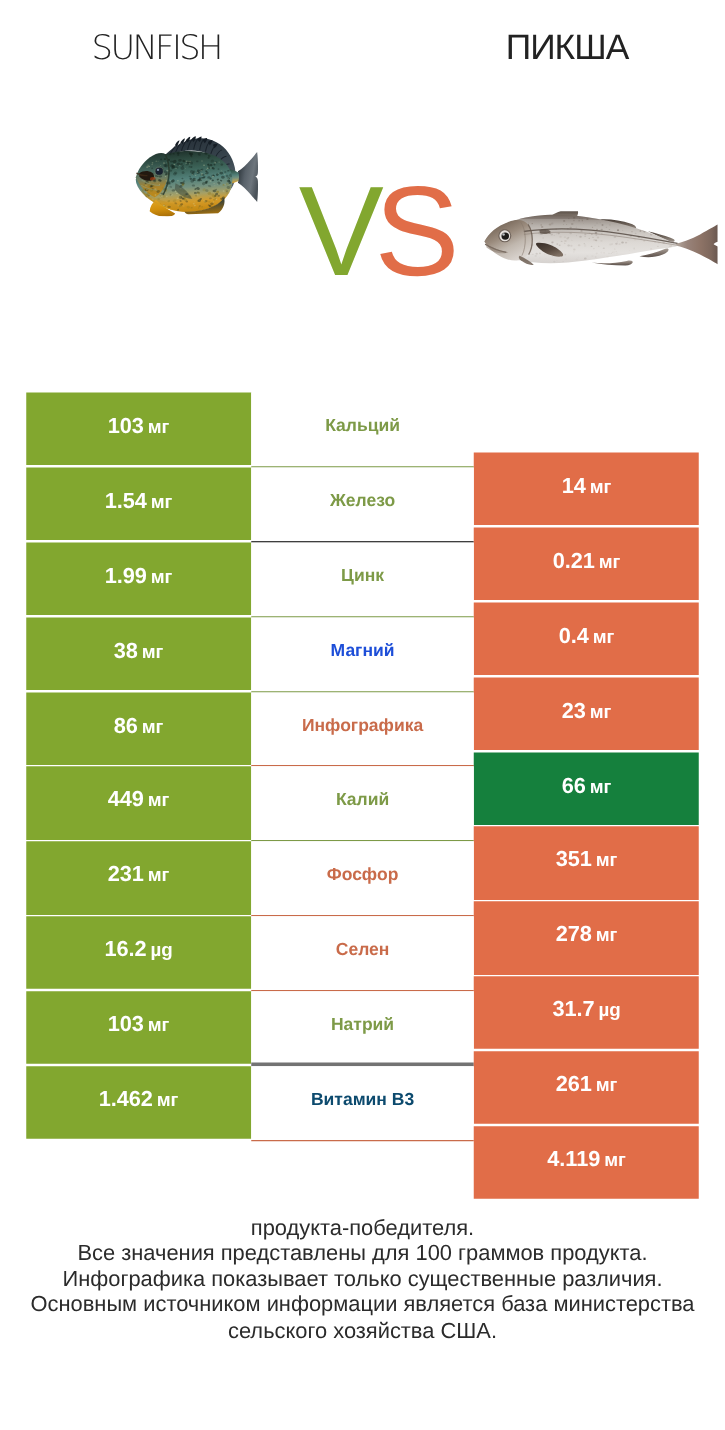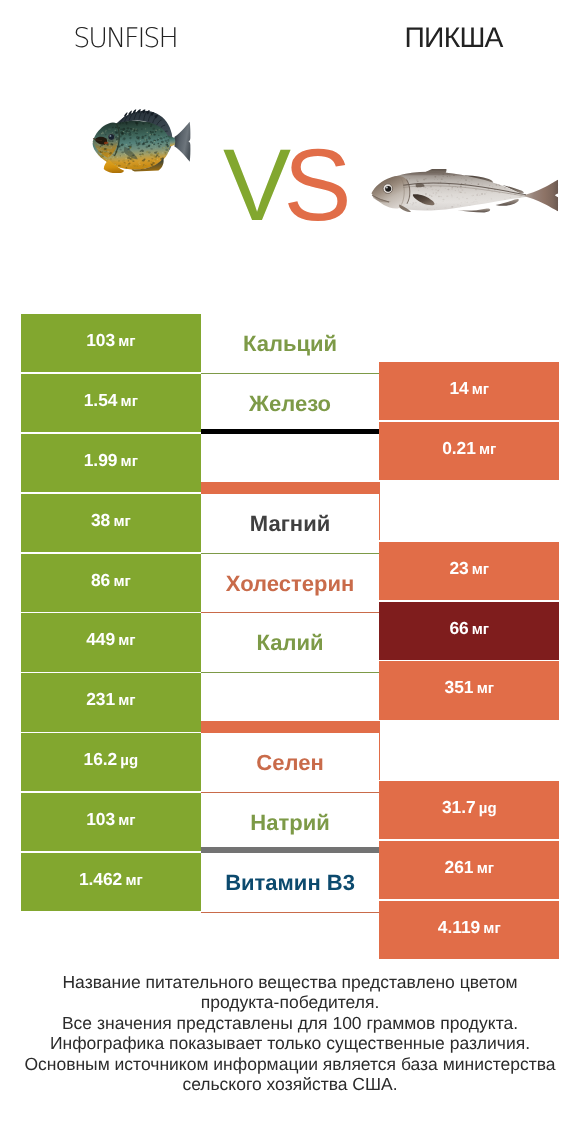--- a/index.html
+++ b/index.html
@@ -17,21 +17,21 @@
   .hdr-title{
     position:absolute;top:24px;font-size:27px;line-height:28px;
     font-family:"DejaVu Sans",sans-serif;font-weight:200;
     color:#222222;text-align:center;white-space:nowrap;
     text-transform:uppercase;
   }
   #t-left{left:0;top:25px;width:252px;letter-spacing:-2.1px;text-indent:-2.1px;}
   #t-right{left:329px;top:23px;width:250px;font-family:"Liberation Sans",sans-serif;font-weight:400;font-size:28.3px;letter-spacing:-0.75px;text-indent:-0.75px;}
 
   
-  .hero{position:absolute;left:0;top:70px;width:472px;height:215px;}
+  .hero{position:absolute;left:16px;top:70px;width:472px;height:215px;}
   .vs{
     position:absolute;left:-3px;top:64px;width:580px;text-align:center;
     font-family:"Liberation Sans",sans-serif;
     font-size:102px;line-height:102px;font-weight:400;letter-spacing:-7.5px;
     text-indent:-7px;
   }
   .vs .v{color:#82A72F;}
   .vs .s{color:#E16D48;}
   .fishwrap{position:absolute;}
   .fishwrap svg{display:block;width:100%;height:100%;}
@@ -42,21 +42,21 @@
   .tbl{position:absolute;left:21px;top:314px;width:538px;height:598px;}
   .row{display:flex;height:59.9px;box-sizing:border-box;position:relative;}
   .row .c-left,.row .c-right{height:58.2px;}
   .row .c-mid{height:59.9px;}
   .cell{box-sizing:border-box;display:flex;align-items:baseline;justify-content:center;}
   .c-left{width:179.6px;color:#ffffff;}
   .c-mid{width:178.9px;background:#ffffff;}
   .c-right{width:179.5px;color:#ffffff;margin-top:48px;}
   .val{font-size:17.4px;font-weight:700;letter-spacing:-0.05px;white-space:nowrap;line-height:1;padding-top:18px;}
   .val.u{font-size:15px;font-weight:600;margin-left:3.2px;line-height:1;}
-  .lbl{font-size:22px;font-weight:700;white-space:nowrap;line-height:1;padding-top:19px;}
+  .lbl{font-size:14px;font-weight:700;white-space:nowrap;line-height:1;padding-top:19px;}
 
   
   .foot{
     position:absolute;left:0;top:972px;width:580px;text-align:center;
     font-size:17.5px;line-height:20.4px;color:#2b2b2b;font-weight:400;
   }
   .foot p{margin:0;}
 </style>
 </head>
 <body>
@@ -914,60 +914,63 @@
         <div class="cell c-right" style="background:#E16D48">
           <span class="val">14</span>
           <span class="val u">мг</span>
         </div>
       </div>
       <div class="row">
         <div class="cell c-left" style="background:#82A72F">
           <span class="val">1.54</span>
           <span class="val u">мг</span>
         </div>
-        <div class="cell c-mid" style="border-bottom:5px solid #000000">
+        <div class="cell c-mid" style="border-bottom:1px solid #000000">
           <span class="lbl" style="color:#7D9A47">Железо</span>
         </div>
         <div class="cell c-right" style="background:#E16D48">
           <span class="val">0.21</span>
           <span class="val u">мг</span>
         </div>
       </div>
       <div class="row">
         <div class="cell c-left" style="background:#82A72F">
           <span class="val">1.99</span>
           <span class="val u">мг</span>
         </div>
+        <div class="cell c-mid" style="border-bottom:1px solid #7D9A47">
+          <span class="lbl" style="color:#7D9A47">Цинк</span>
+        </div>
         <div class="cell c-right" style="background:#E16D48">
           <span class="val">0.4</span>
           <span class="val u">мг</span>
         </div>
       </div>
       <div class="row">
         <div class="cell c-left" style="background:#82A72F">
           <span class="val">38</span>
           <span class="val u">мг</span>
         </div>
         <div class="cell c-mid" style="border-bottom:1px solid #7D9A47">
-          <span class="lbl" style="color:#404040">Магний</span>
+          <span class="lbl" style="color:#1d4ed8">Магний</span>
         </div>
         <div class="cell c-right" style="background:#E16D48">
           <span class="val">23</span>
           <span class="val u">мг</span>
         </div>
       </div>
       <div class="row">
         <div class="cell c-left" style="background:#82A72F">
           <span class="val">86</span>
           <span class="val u">мг</span>
         </div>
         <div class="cell c-mid" style="border-bottom:1px solid #C96B4A">
-          <span class="lbl" style="color:#C96B4A">Холестерин</span>
-        </div>
-        <div class="cell c-right" style="background:#7f1d1d">
+          <span class="lbl" style="color:#C96B4A">Инфографика</span>
+        </div>
+        <div class="cell c-right" style="background:#15803d">
           <span class="val">66</span>
           <span class="val u">мг</span>
         </div>
       </div>
       <div class="row">
         <div class="cell c-left" style="background:#82A72F">
           <span class="val">449</span>
           <span class="val u">мг</span>
         </div>
         <div class="cell c-mid" style="border-bottom:1px solid #7D9A47">
@@ -975,20 +978,23 @@
         </div>
         <div class="cell c-right" style="background:#E16D48">
           <span class="val">351</span>
           <span class="val u">мг</span>
         </div>
       </div>
       <div class="row">
         <div class="cell c-left" style="background:#82A72F">
           <span class="val">231</span>
           <span class="val u">мг</span>
+        </div>
+        <div class="cell c-mid" style="border-bottom:1px solid #C96B4A">
+          <span class="lbl" style="color:#C96B4A">Фосфор</span>
         </div>
         <div class="cell c-right" style="background:#E16D48">
           <span class="val">278</span>
           <span class="val u">мг</span>
         </div>
       </div>
       <div class="row">
         <div class="cell c-left" style="background:#82A72F">
           <span class="val">16.2</span>
           <span class="val u">µg</span>
@@ -999,21 +1005,21 @@
         <div class="cell c-right" style="background:#E16D48">
           <span class="val">31.7</span>
           <span class="val u">µg</span>
         </div>
       </div>
       <div class="row">
         <div class="cell c-left" style="background:#82A72F">
           <span class="val">103</span>
           <span class="val u">мг</span>
         </div>
-        <div class="cell c-mid" style="border-bottom:6px solid #737373">
+        <div class="cell c-mid" style="border-bottom:3px solid #737373">
           <span class="lbl" style="color:#7D9A47">Натрий</span>
         </div>
         <div class="cell c-right" style="background:#E16D48">
           <span class="val">261</span>
           <span class="val u">мг</span>
         </div>
       </div>
       <div class="row">
         <div class="cell c-left" style="background:#82A72F">
           <span class="val">1.462</span>
@@ -1023,21 +1029,20 @@
           <span class="lbl" style="color:#0c4a6e">Витамин B3</span>
         </div>
         <div class="cell c-right" style="background:#E16D48">
           <span class="val">4.119</span>
           <span class="val u">мг</span>
         </div>
       </div>
     </div>
 
   <div class="foot" id="footer">
-      <p>Название питательного вещества представлено цветом</p>
       <p>продукта-победителя.</p>
       <p>Все значения представлены для 100 граммов продукта.</p>
       <p>Инфографика показывает только существенные различия.</p>
       <p>Основным источником информации является база министерства</p>
       <p>сельского хозяйства США.</p>
     </div>
 
 </div>
 
 </body></html>

